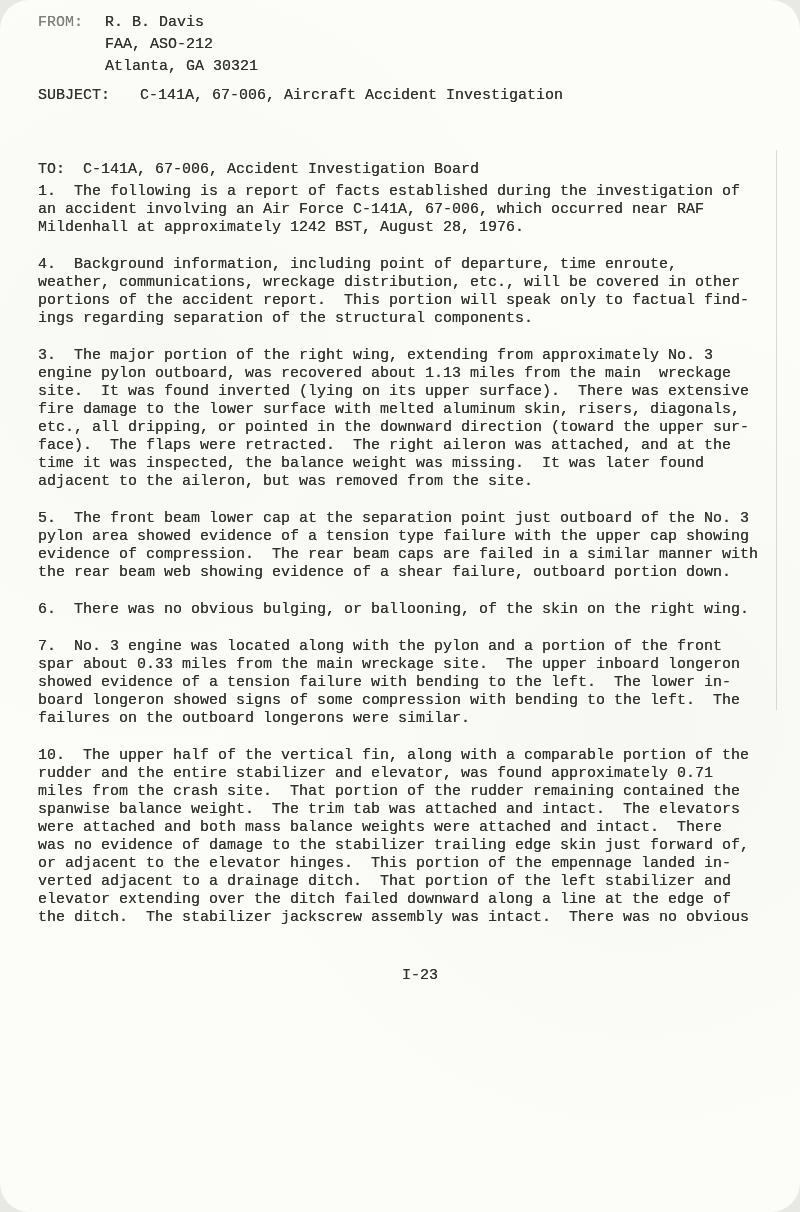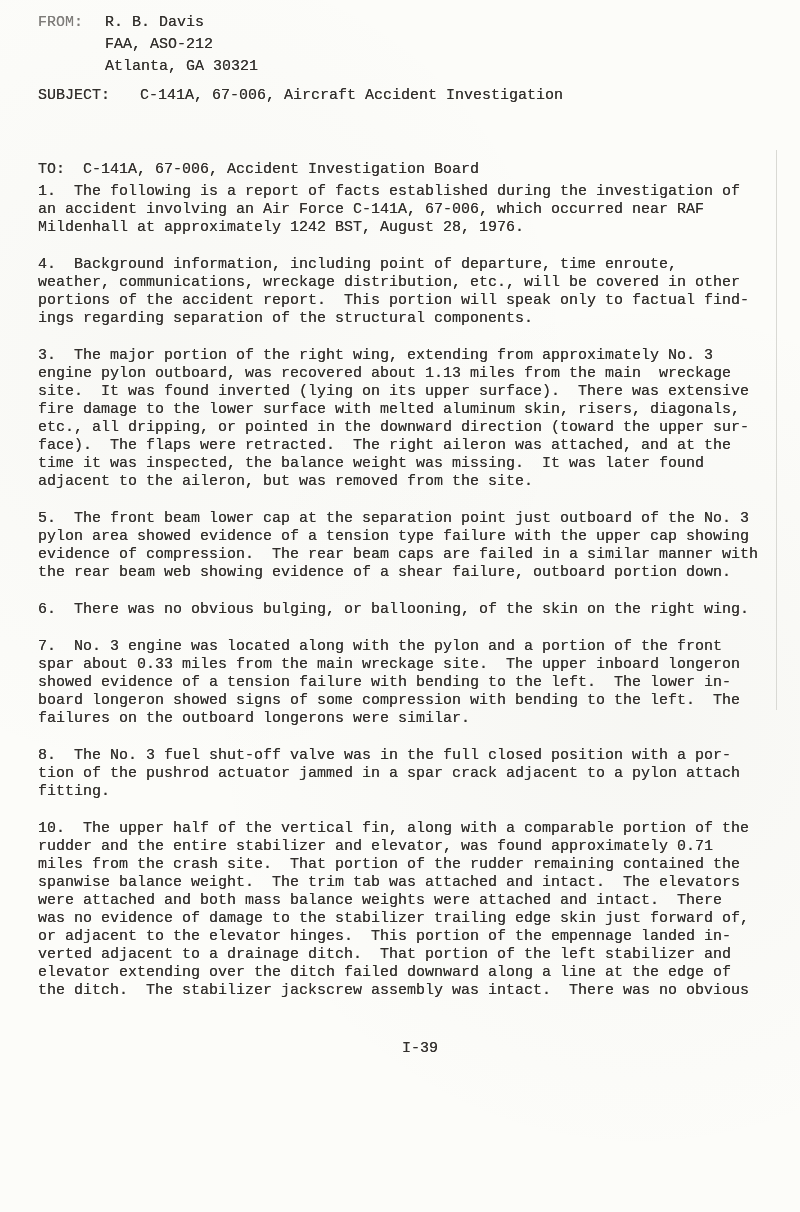--- a/index.html
+++ b/index.html
@@ -17,20 +17,21 @@
     background: #fcfcf9;
     background-image:
       radial-gradient(circle at 20% 30%, rgba(120,120,110,0.03), transparent 40%),
       radial-gradient(circle at 80% 60%, rgba(120,120,110,0.04), transparent 45%);
     color: #322f2c;
     font-family: "Liberation Mono", "DejaVu Sans Mono", monospace;
     font-size: 15px;
     line-height: 18px;
     text-shadow: 0 0 0.5px rgba(45,42,40,0.8);
     overflow: hidden;
+    border-radius: 29px;
   }
   .scan-crease {
     position: absolute;
     right: 23px;
     top: 150px;
     width: 1px;
     height: 560px;
     background: #d9d9d4;
   }
   .from-block {
@@ -111,29 +112,26 @@
     <p class="para">5.  The front beam lower cap at the separation point just outboard of the No. 3
 pylon area showed evidence of a tension type failure with the upper cap showing
 evidence of compression.  The rear beam caps are failed in a similar manner with
 the rear beam web showing evidence of a shear failure, outboard portion down.</p>
     <p class="para">6.  There was no obvious bulging, or ballooning, of the skin on the right wing.</p>
     <p class="para">7.  No. 3 engine was located along with the pylon and a portion of the front
 spar about 0.33 miles from the main wreckage site.  The upper inboard longeron
 showed evidence of a tension failure with bending to the left.  The lower in-
 board longeron showed signs of some compression with bending to the left.  The
 failures on the outboard longerons were similar.</p>
-    <p class="para">8.  The No. 3 fuel shut-off valve was in the full closed position with a por-
-tion of the pushrod actuator jammed in a spar crack adjacent to a pylon attach
-fitting.</p>
     <p class="para">10.  The upper half of the vertical fin, along with a comparable portion of the
 rudder and the entire stabilizer and elevator, was found approximately 0.71
 miles from the crash site.  That portion of the rudder remaining contained the
 spanwise balance weight.  The trim tab was attached and intact.  The elevators
 were attached and both mass balance weights were attached and intact.  There
 was no evidence of damage to the stabilizer trailing edge skin just forward of,
 or adjacent to the elevator hinges.  This portion of the empennage landed in-
 verted adjacent to a drainage ditch.  That portion of the left stabilizer and
 elevator extending over the ditch failed downward along a line at the edge of
 the ditch.  The stabilizer jackscrew assembly was intact.  There was no obvious</p>
   </div>
 
-  <div class="footer">I-39</div>
+  <div class="footer">I-23</div>
 </div>
 
 </body></html>

